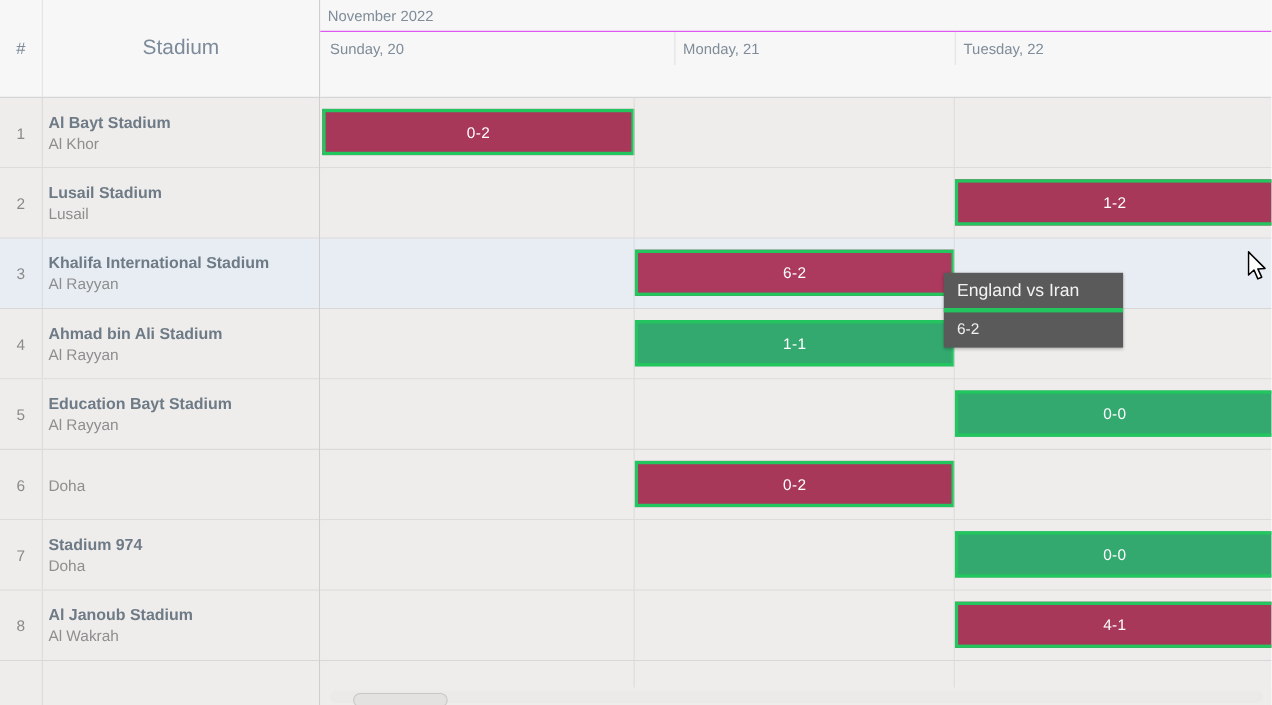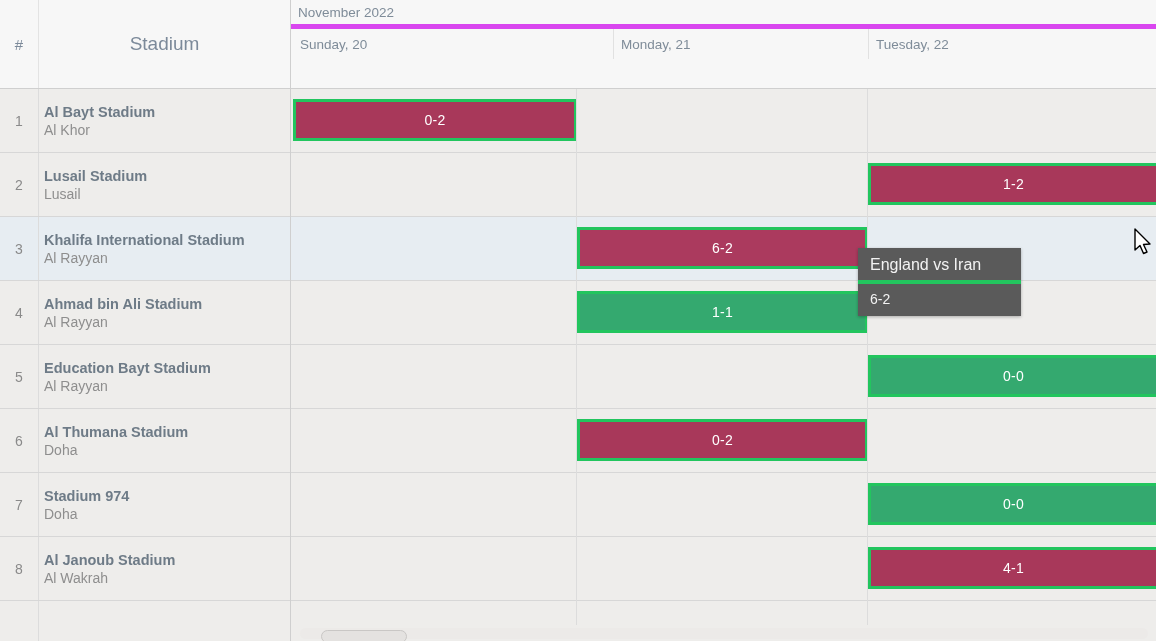--- a/index.html
+++ b/index.html
@@ -132,21 +132,21 @@
     width: 100%;
     height: 89px;
     box-sizing: border-box;
     border-bottom: 1px solid #cfcfcf;
     background: #f7f7f7;
   }
   .tl-tier {
     position: relative;
     height: 29px;
     box-sizing: border-box;
-    border-bottom: 5px solid #d946ef;
+    border-bottom: 1px solid #d946ef;
   }
   .tl-tier.tier3 {
     height: 30px;
     border-bottom: none;
   }
   .tl-cell {
     position: absolute;
     top: 0;
     height: 100%;
     box-sizing: border-box;
@@ -311,21 +311,20 @@
         <div class="res-row">
           <div class="rr-num">5</div>
           <div class="rr-info">
             <div class="rr-title">Education Bayt Stadium</div>
             <div class="rr-sub">Al Rayyan</div>
           </div>
         </div>
         <div class="res-row">
           <div class="rr-num">6</div>
           <div class="rr-info">
-            <div class="rr-title">Al Thumana Stadium</div>
             <div class="rr-sub">Doha</div>
           </div>
         </div>
         <div class="res-row">
           <div class="rr-num">7</div>
           <div class="rr-info">
             <div class="rr-title">Stadium 974</div>
             <div class="rr-sub">Doha</div>
           </div>
         </div>

